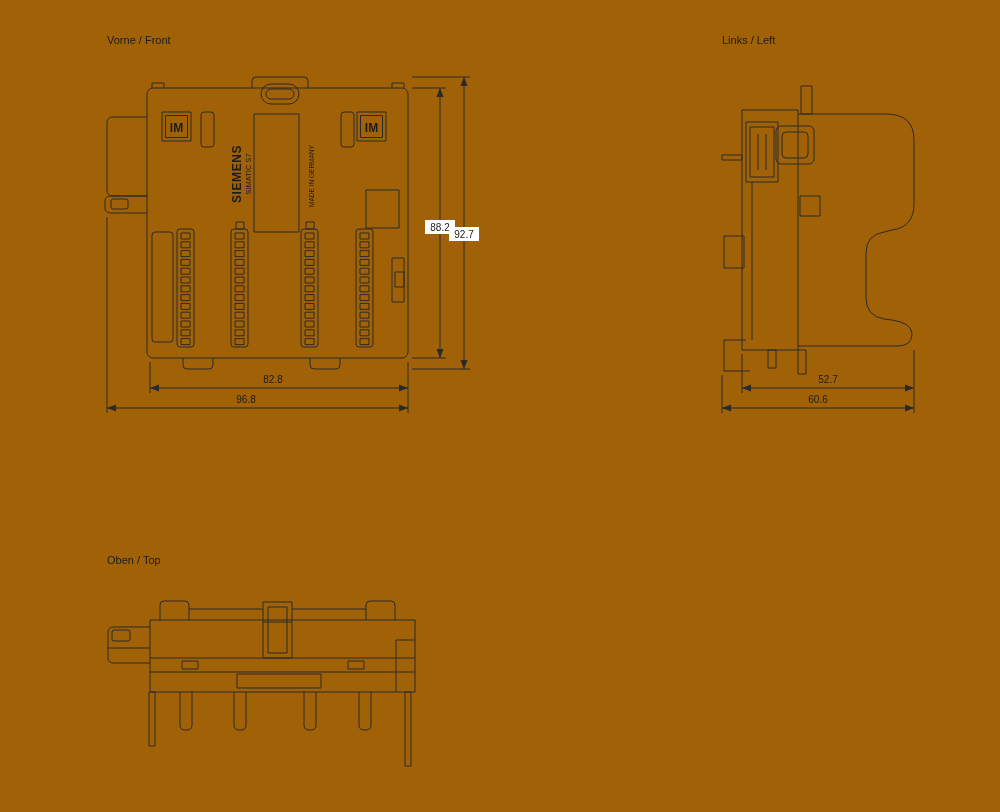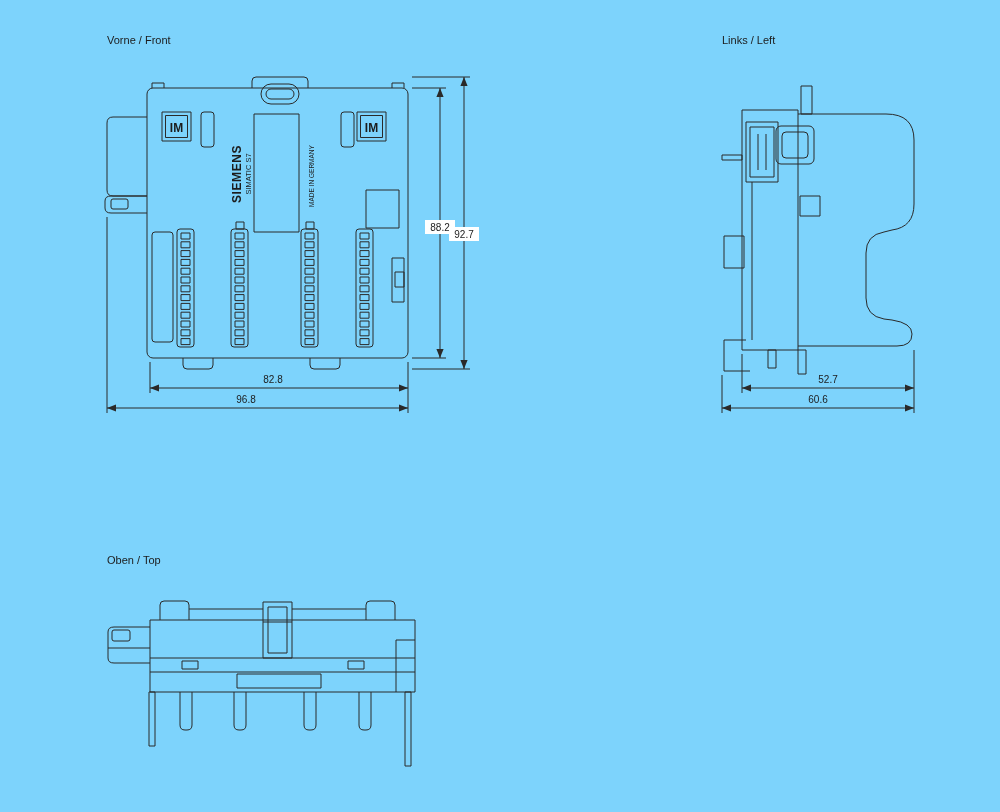--- a/index.html
+++ b/index.html
@@ -1,17 +1,17 @@
 <!DOCTYPE html>
 <html><head>
 <meta charset="utf-8">
 <style>
   html,body { margin:0; padding:0; background:#ffffff; }
   body { font-family:"Liberation Sans", sans-serif; }
-  .canvas { position:relative; width:1000px; height:812px; background:#7dd3fc; overflow:hidden;text-align:center; }
+  .canvas { position:relative; width:1000px; height:812px; background:#a16207; overflow:hidden;text-align:center; }
   svg text { fill:#1c1c1c; font-family:"Liberation Sans", sans-serif; }
   .s   { fill:none; stroke:#2a2a2a; stroke-width:1; stroke-linejoin:round; }
   .lblbg { fill:#ffffff; stroke:none; }
   .t11 { font-size:11px; }
   .t10 { font-size:10px; }
   .timb { font-size:12px; font-weight:bold; }
   .tbr  { font-size:12px; font-weight:bold; letter-spacing:0.6px; }
   .ts8  { font-size:7.5px; }
   .ts6  { font-size:6.5px; }
   .mid { text-anchor:middle; }

